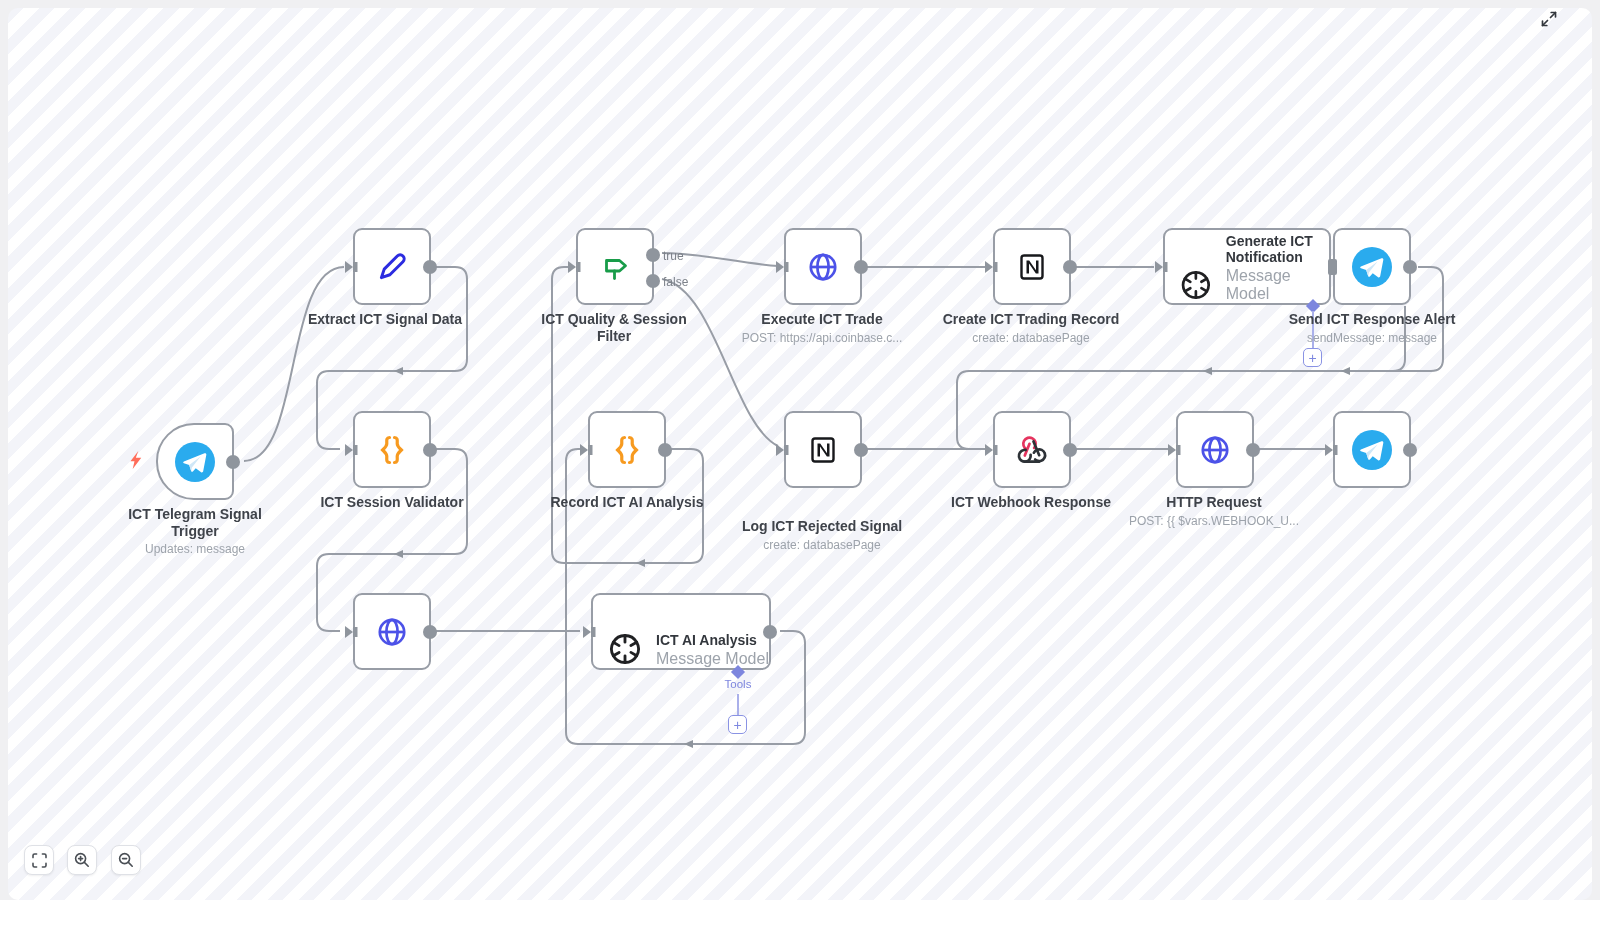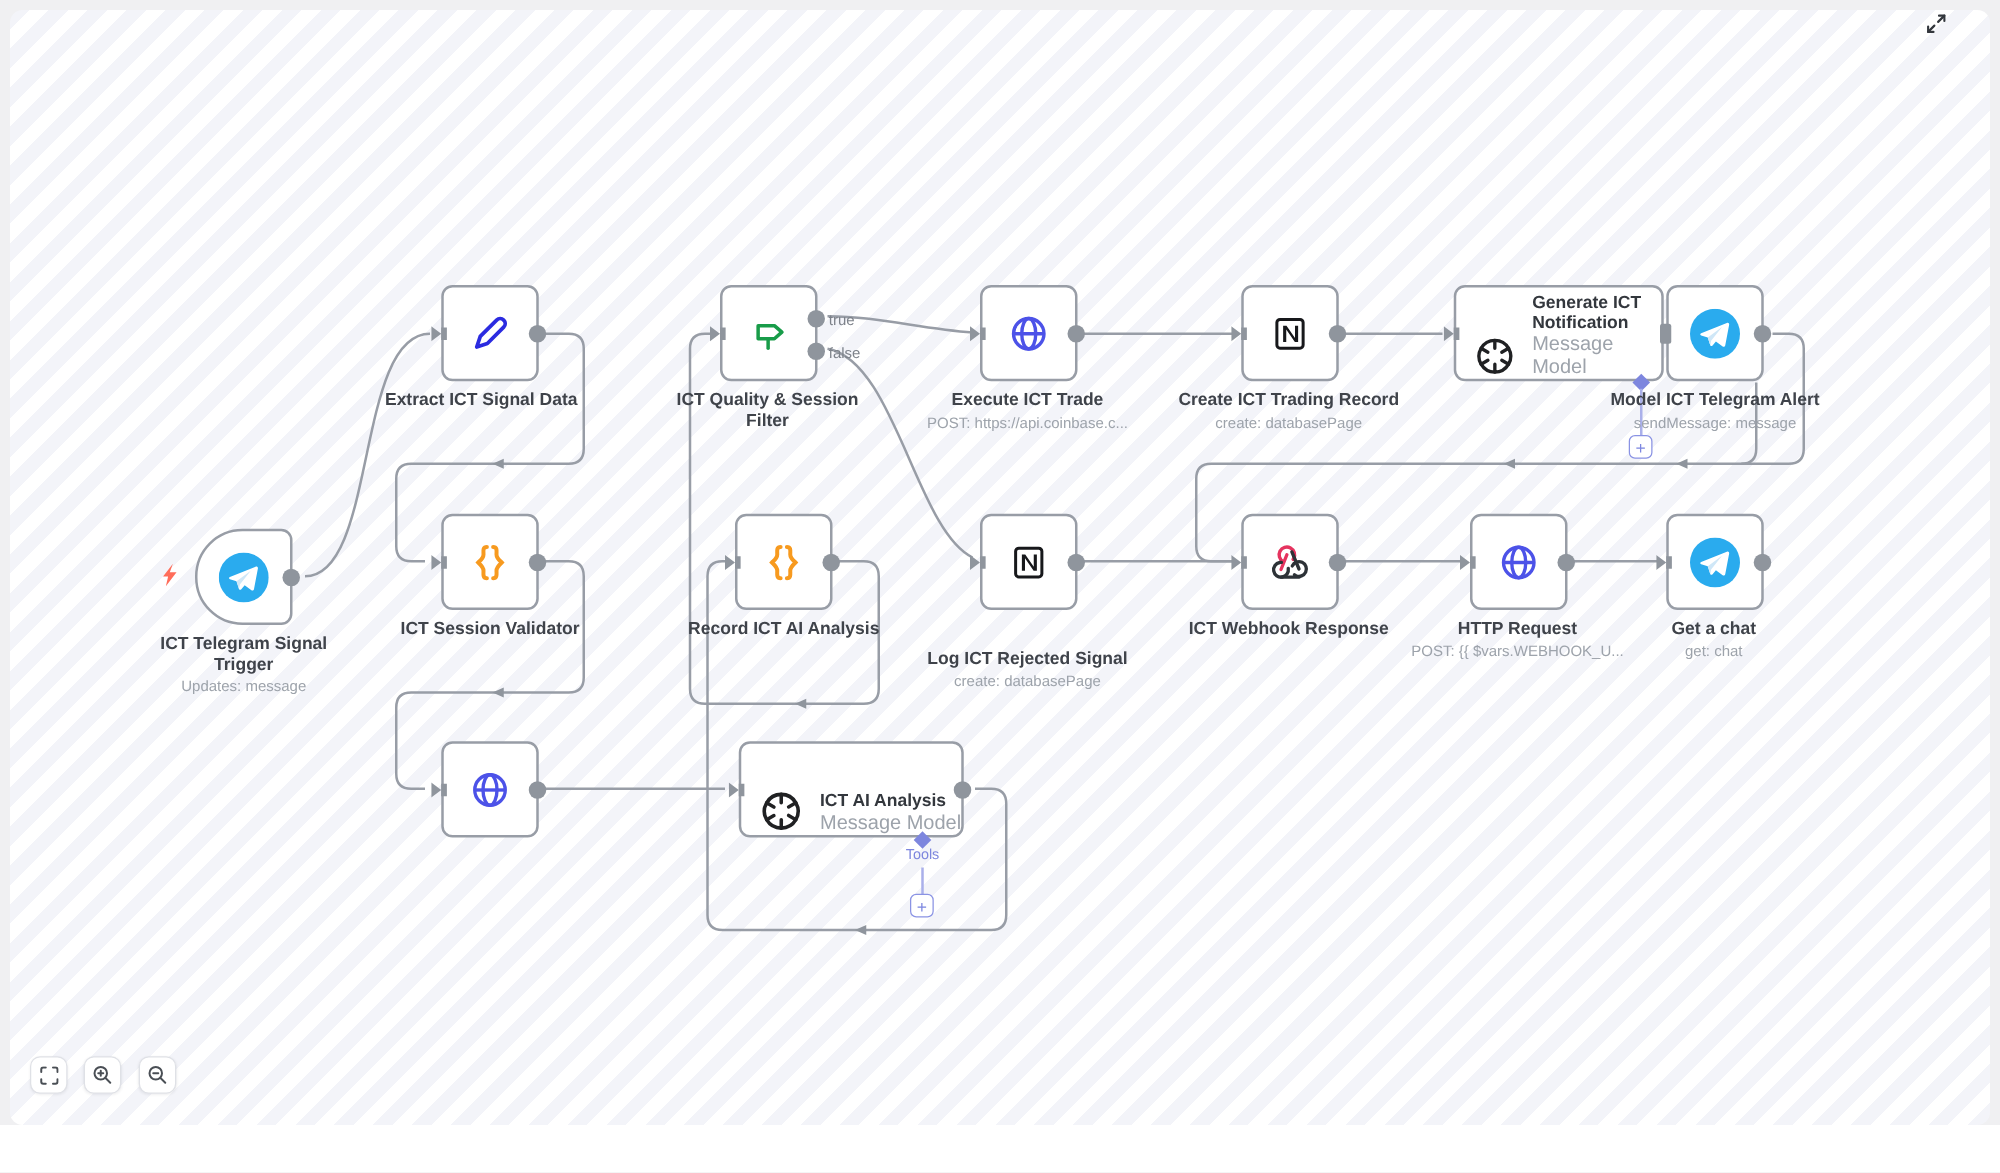--- a/index.html
+++ b/index.html
@@ -313,21 +313,21 @@
     <button class="plus-btn" style="left:1303px;top:348px;">+</button>
 
     <div class="node" style="left:1333px;top:228px;">
       <span class="junction-bar"></span>
       <svg width="40" height="40" viewBox="0 0 40 40">
           <use href="#i-telegram"></use>
         </svg>
       <span class="out-dot"></span>
     </div>
     <div class="nlabel" style="left:1272px;top:311px;width:200px;">
-      <div class="nl-title">Model ICT Telegram Alert</div>
+      <div class="nl-title">Send ICT Response Alert</div>
       <div class="nl-sub">sendMessage: message</div>
     </div>
 
     <div class="node" style="left:993px;top:411px;">
       <svg class="in-conn" viewBox="0 0 13 14">
           <use href="#i-inconn"></use>
         </svg>
       <svg width="40" height="40" viewBox="0 0 40 40">
           <use href="#i-webhook"></use>
         </svg>
@@ -352,24 +352,20 @@
     </div>
 
     <div class="node" style="left:1333px;top:411px;">
       <svg class="in-conn" viewBox="0 0 13 14">
           <use href="#i-inconn"></use>
         </svg>
       <svg width="40" height="40" viewBox="0 0 40 40">
           <use href="#i-telegram"></use>
         </svg>
       <span class="out-dot"></span>
-    </div>
-    <div class="nlabel" style="left:1281px;top:494px;width:180px;">
-      <div class="nl-title">Get a chat</div>
-      <div class="nl-sub">get: chat</div>
     </div>
 
     <button class="ctl" style="left:24px;">
       <svg width="15" height="15" viewBox="0 0 15 15">
         <g fill="none" stroke="#4a4f55" stroke-width="1.6" stroke-linecap="round">
           <path d="M1,4.6 V2.6 Q1,1 2.6,1 H4.6"></path>
             <path d="M10.4,1 H12.4 Q14,1 14,2.6 V4.6"></path>
           <path d="M14,10.4 V12.4 Q14,14 12.4,14 H10.4"></path>
             <path d="M4.6,14 H2.6 Q1,14 1,12.4 V10.4"></path>
         </g>

